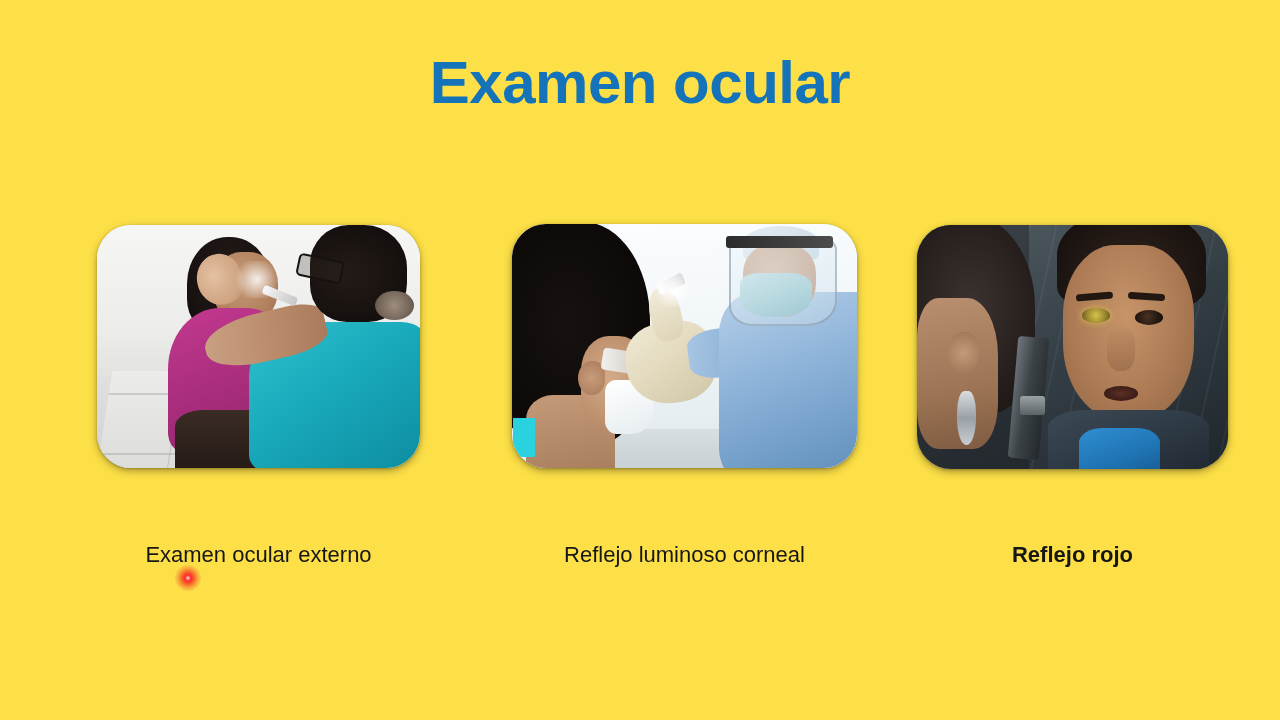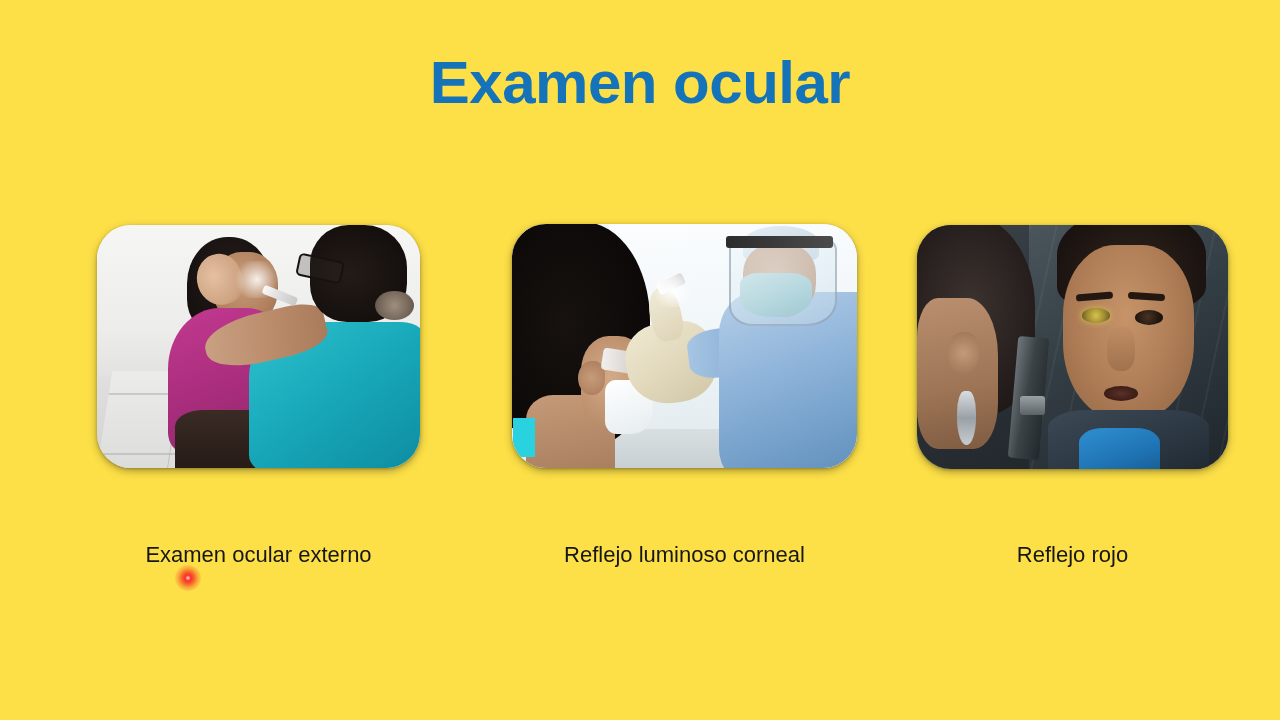--- a/index.html
+++ b/index.html
@@ -493,20 +493,20 @@
         <div class="layer f3-brow-r"></div>
         <div class="layer f3-eye-l"></div>
         <div class="layer f3-eye-r"></div>
         <div class="layer f3-nose"></div>
         <div class="layer f3-mouth"></div>
         <div class="layer f3-scope"></div>
         <div class="layer f3-scope-knob"></div>
         <div class="layer f3-c-jacket"></div>
         <div class="layer f3-c-collar"></div>
       </div>
-      <div class="caption" style="color: rgb(22, 22, 22);">Reflejo rojo</div>
+      <div class="caption" style="color: rgb(22, 22, 22); font-weight: bold;">Reflejo rojo</div>
     </div>
 
   </div>
 
   <div class="laser-dot" id="laser-dot" style="left: 175px; top: 565px;"></div>
 
 </div>
 
 </body></html>

